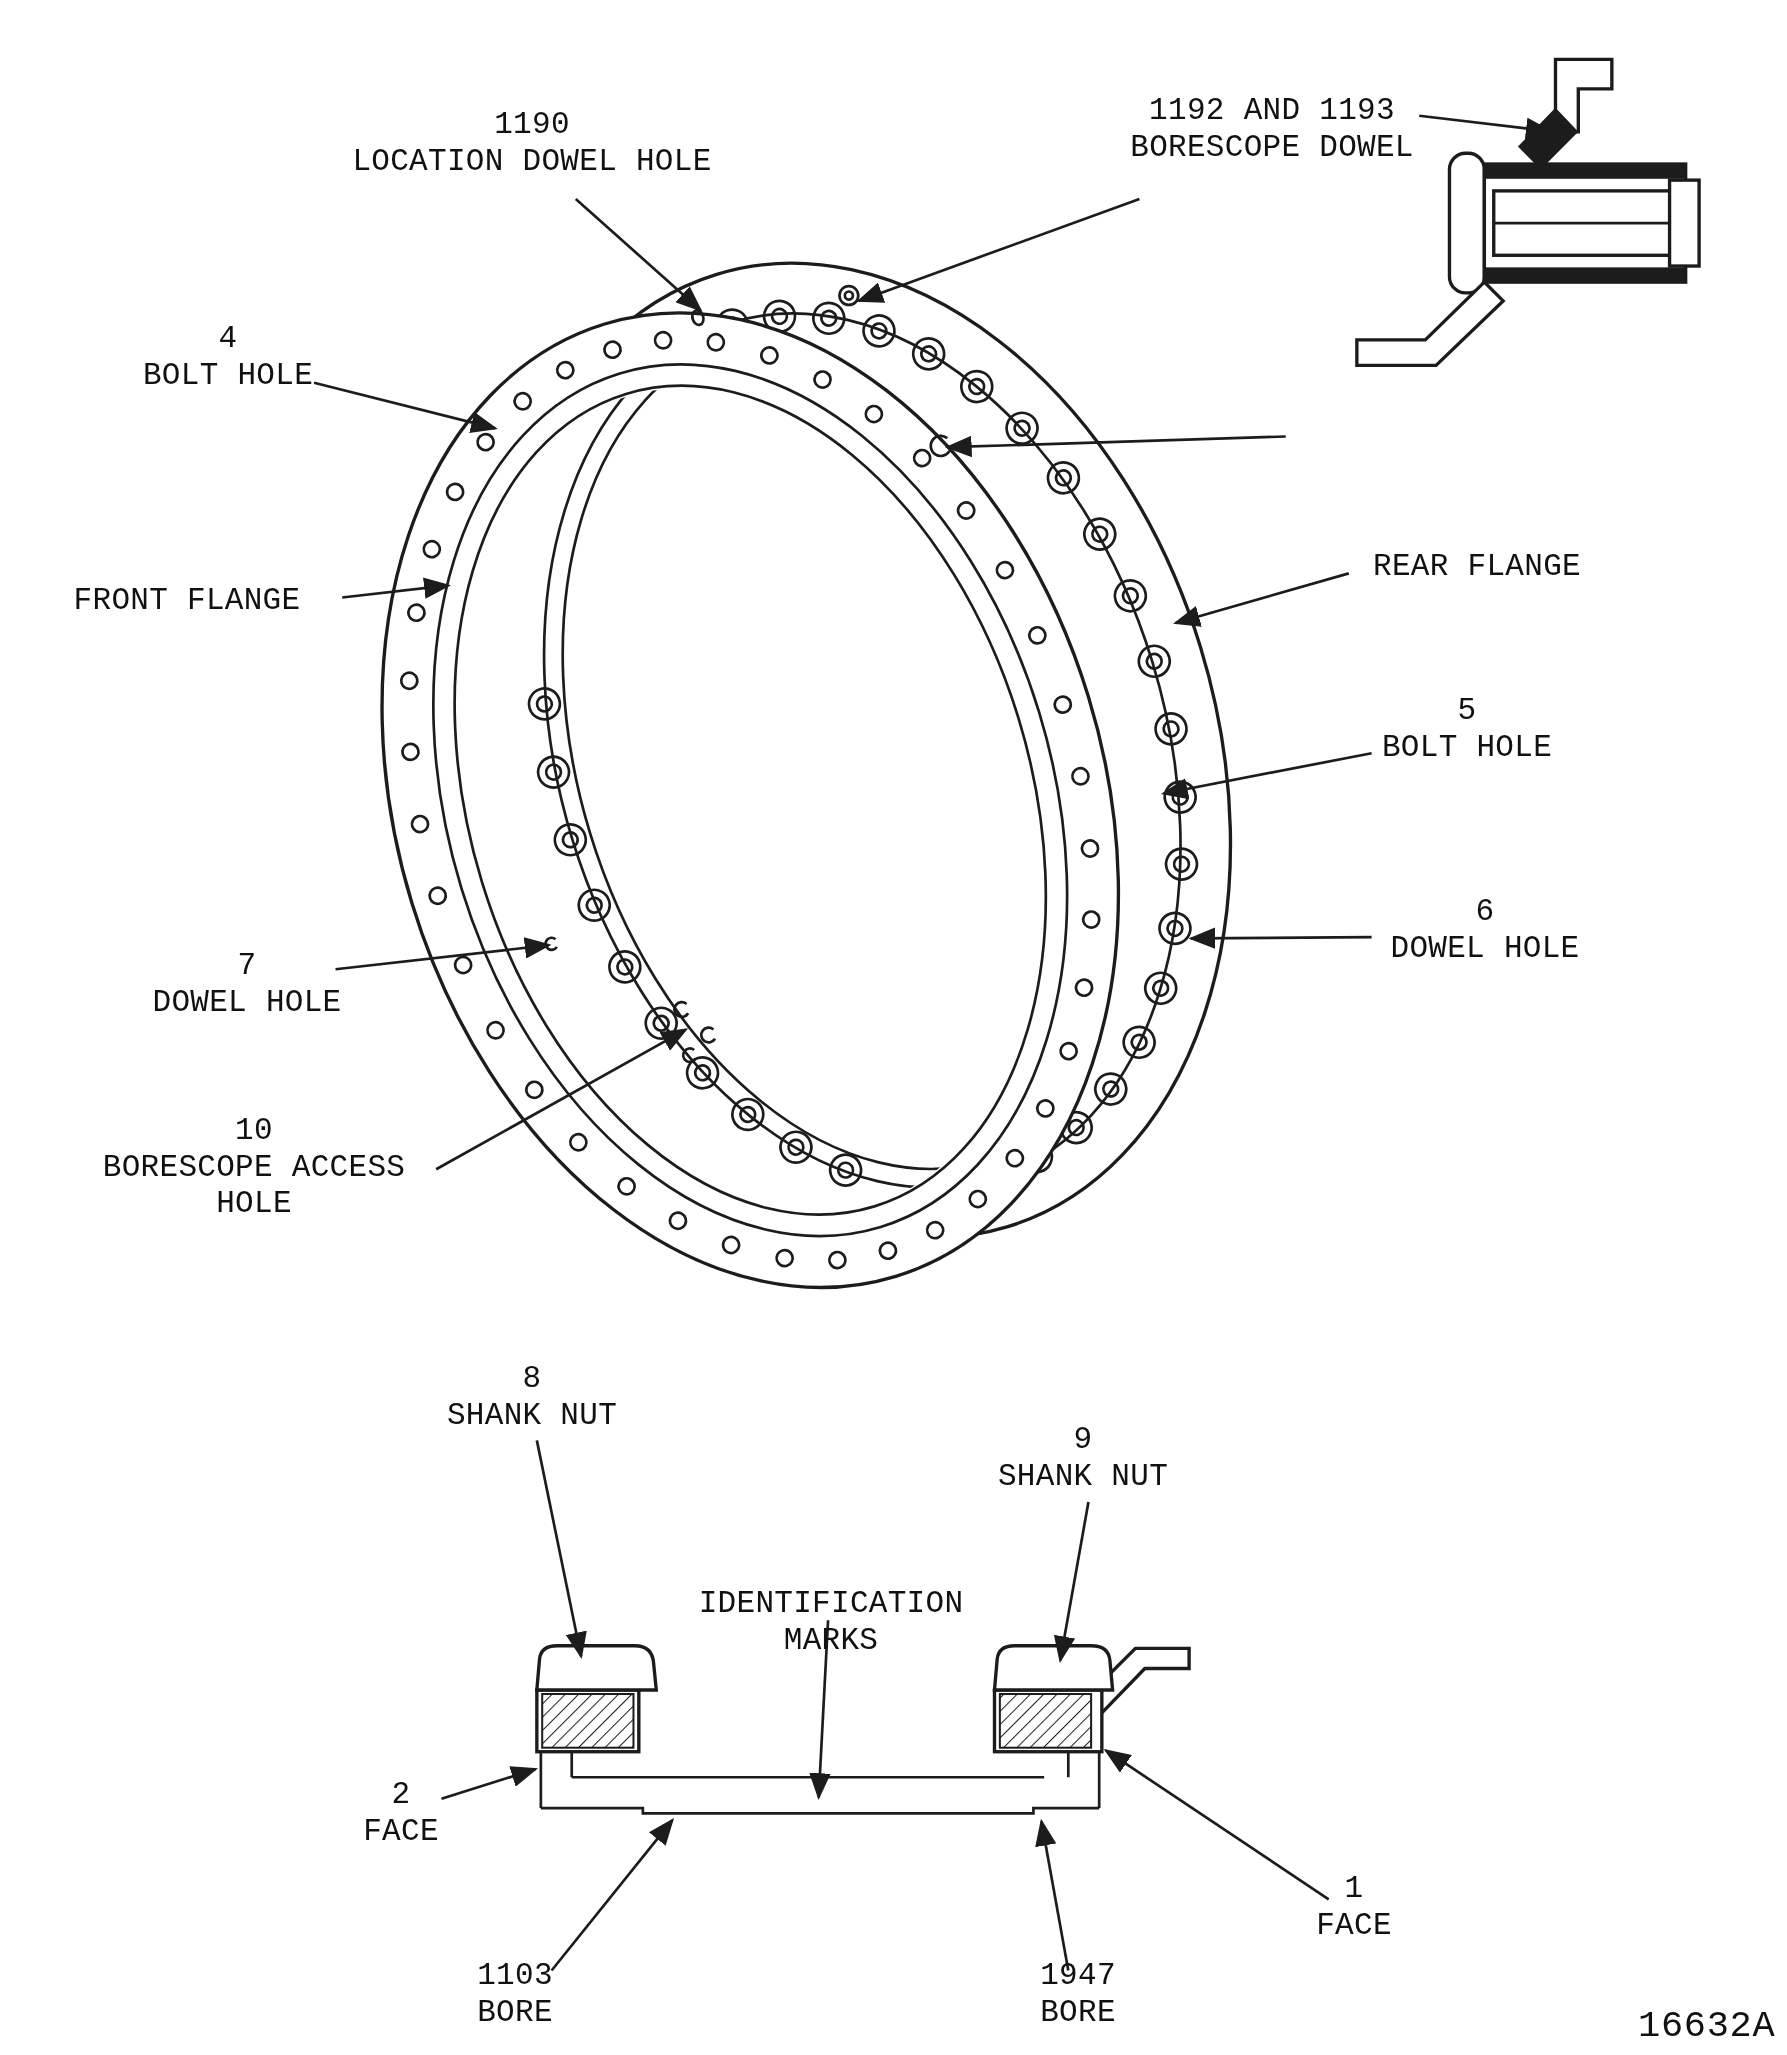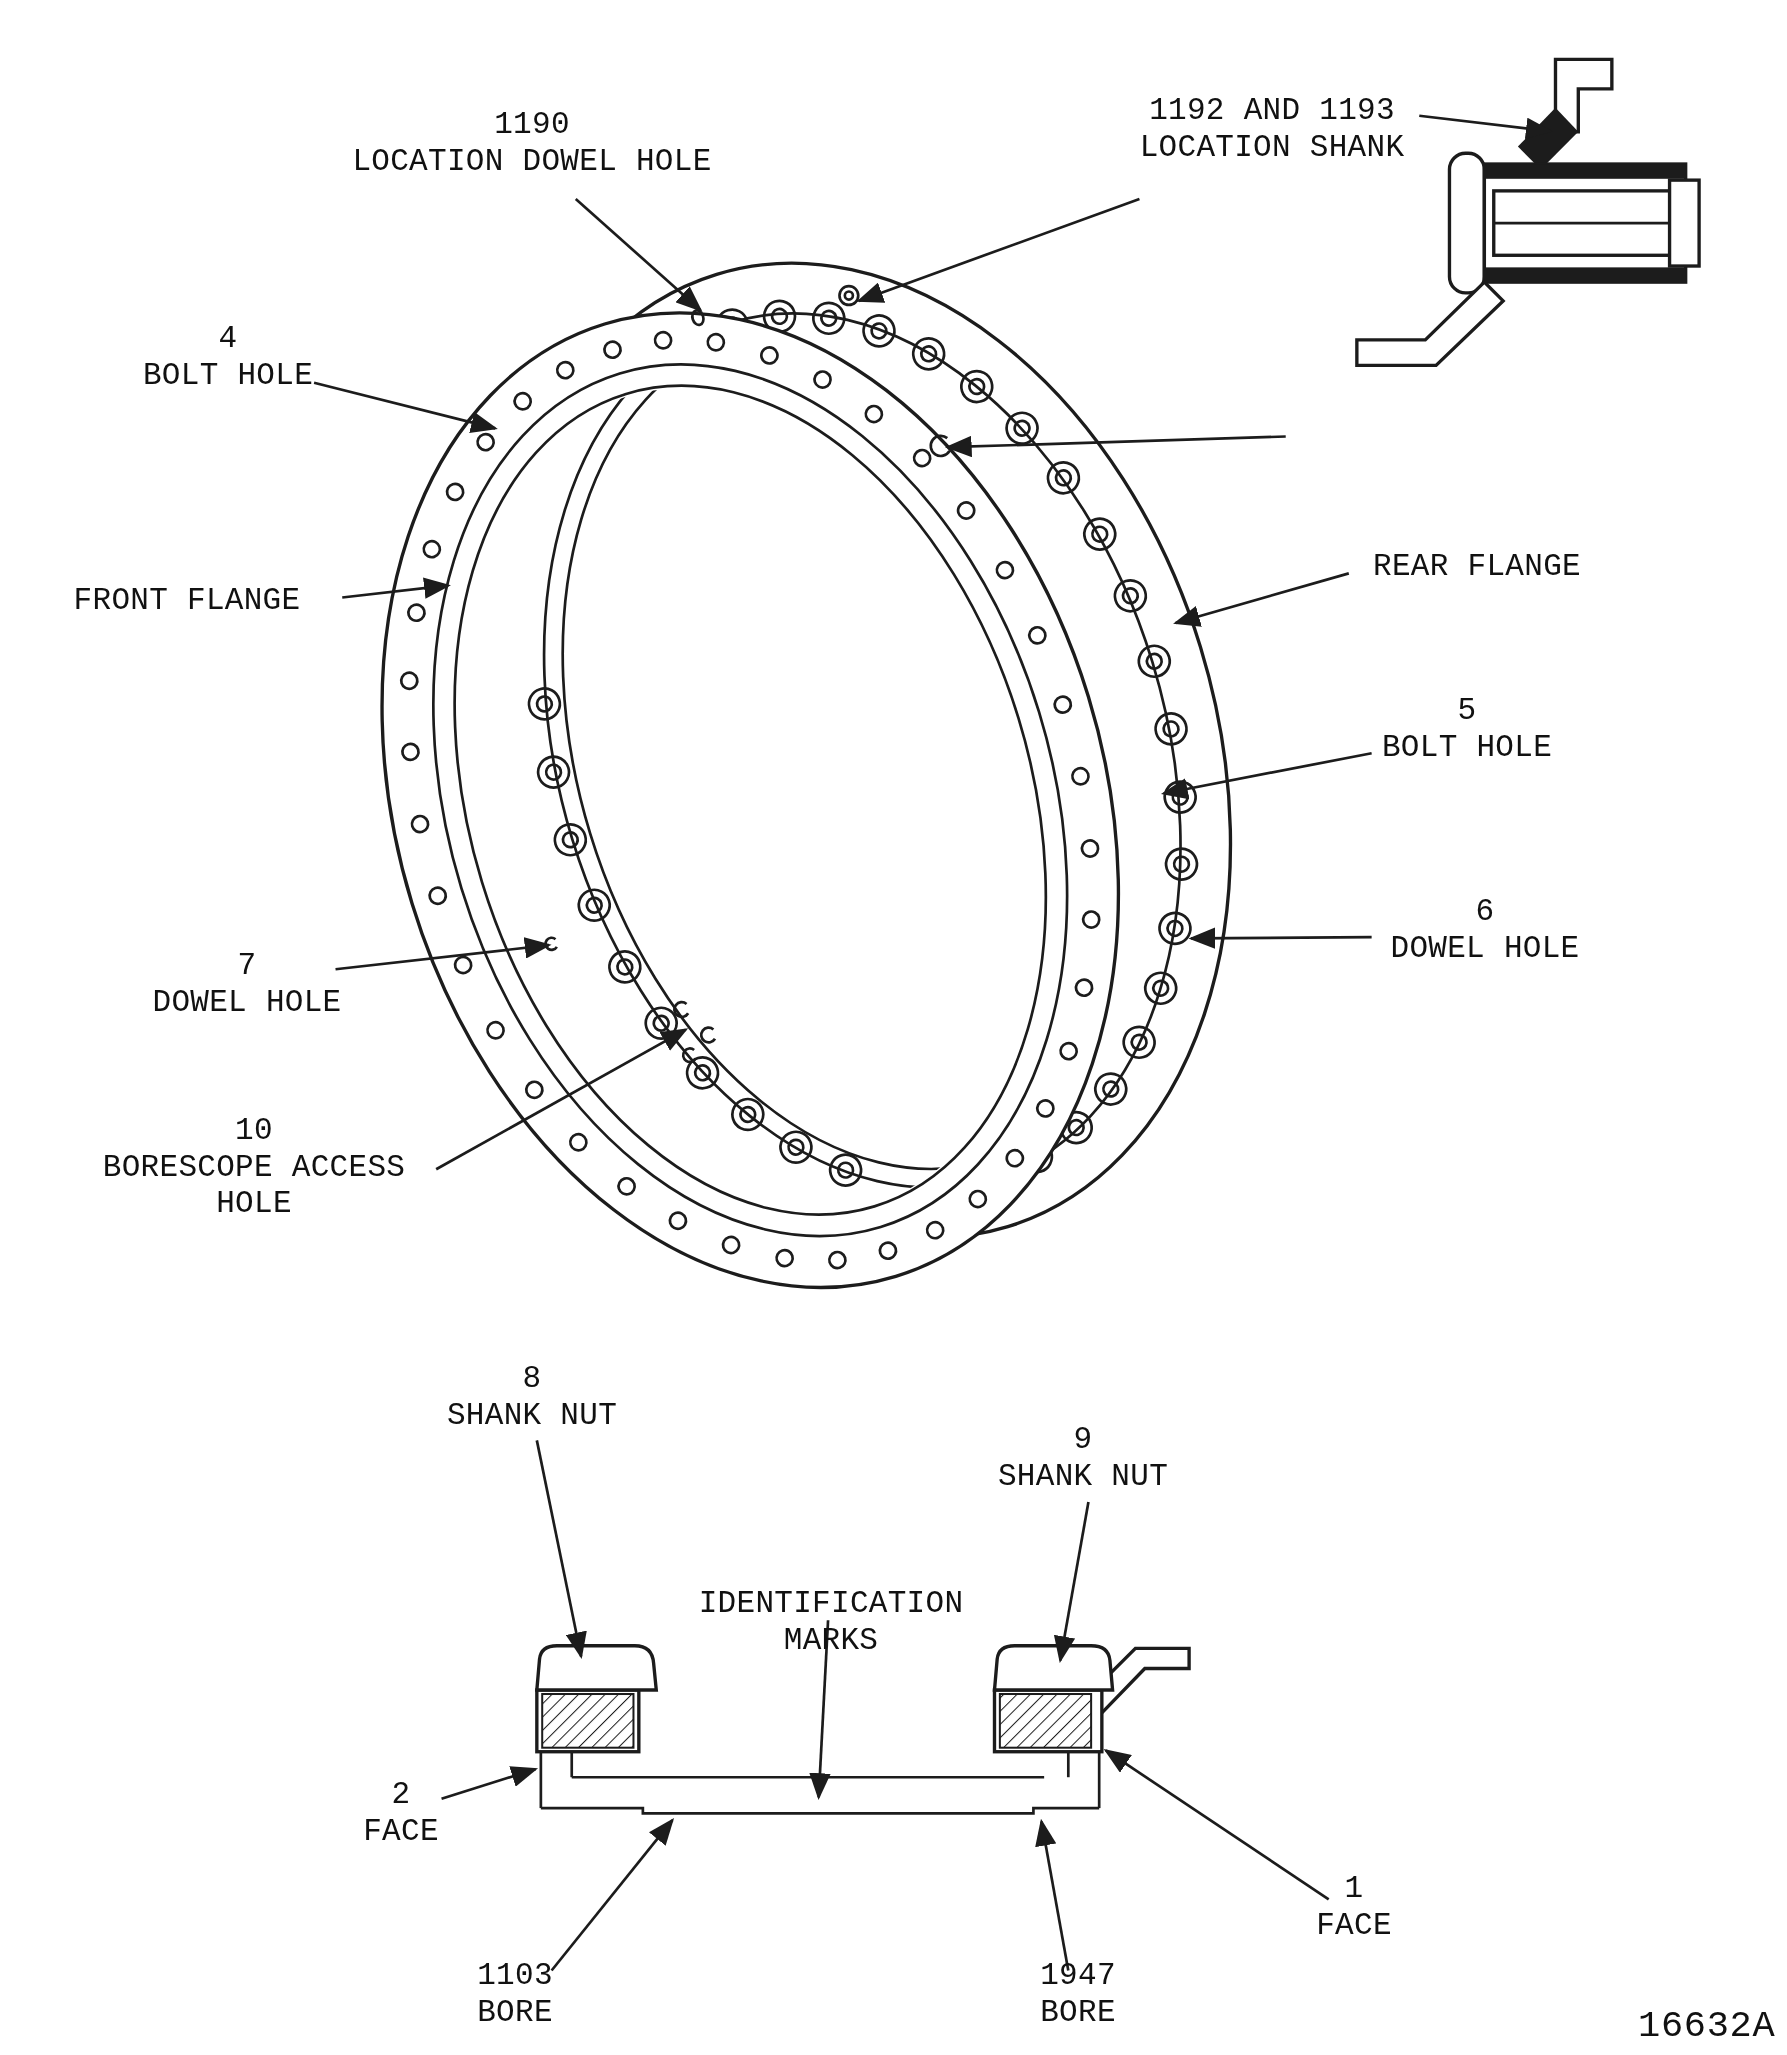--- a/index.html
+++ b/index.html
@@ -265,21 +265,21 @@
     </g>
   </svg>
 
   <div class="label" style="left:532px;top:107px;">
     <div>1190</div>
     <div>LOCATION DOWEL HOLE</div>
   </div>
 
   <div class="label" style="left:1272px;top:93px;">
     <div>1192 AND 1193</div>
-    <div>LOCATION SHANK</div>
+    <div>BORESCOPE DOWEL</div>
   </div>
 
   <div class="label" style="left:228px;top:321px;">
     <div>4</div>
     <div>BOLT HOLE</div>
   </div>
 
 
   <div class="label" style="left:187px;top:583px;">
     <div>FRONT FLANGE</div>

